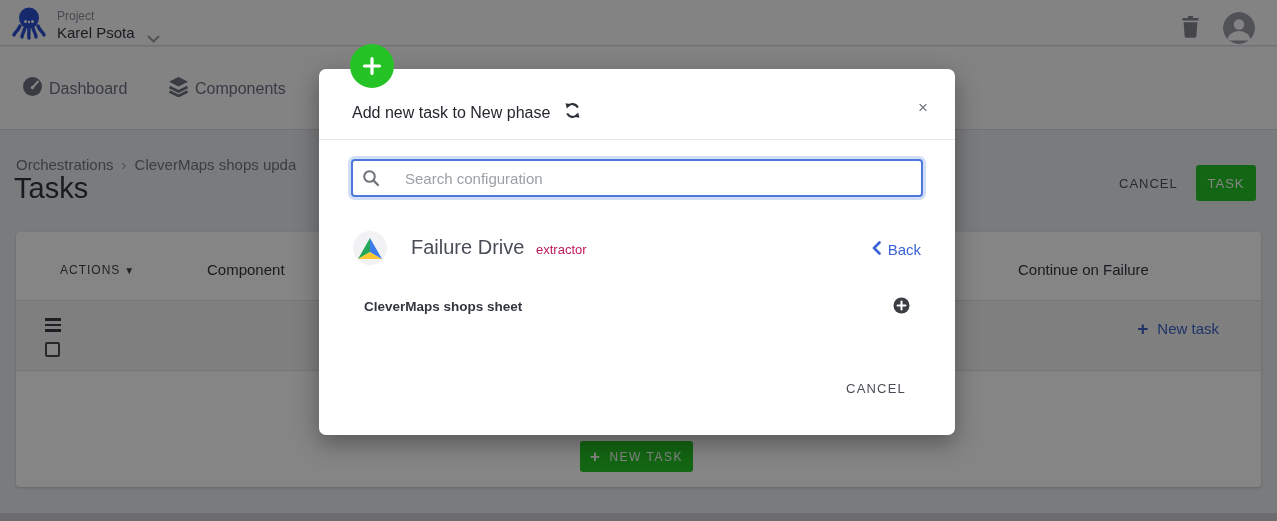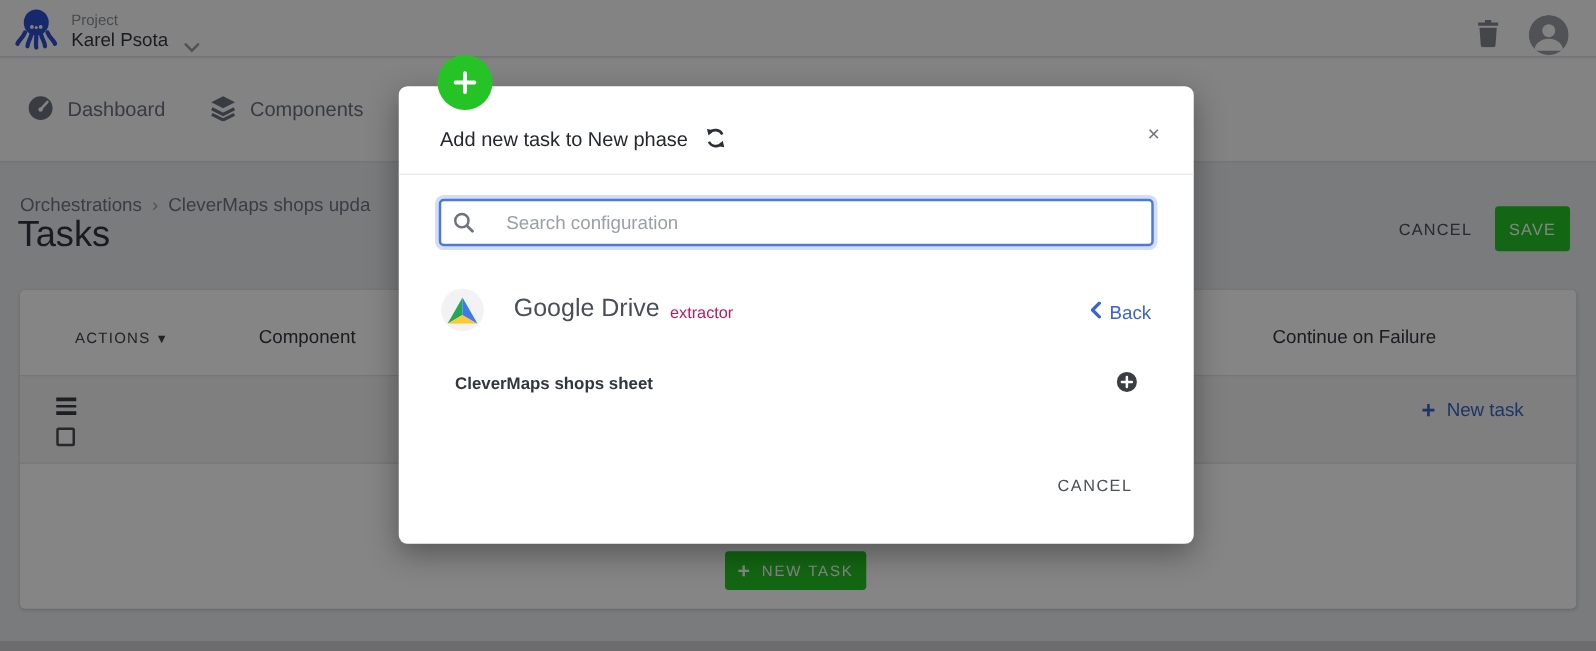--- a/index.html
+++ b/index.html
@@ -15,21 +15,21 @@
   .topbar { position:absolute; left:0; top:0; width:1277px; height:46px; background:#fbfbfd; border-bottom:1px solid #d8d8dc; }
   .logo { position:absolute; left:12px; top:5px; }
   .proj-label { position:absolute; left:57px; top:9px; font-size:12px; color:#8b9099; }
   .proj-name  { position:absolute; left:57px; top:24px; font-size:15px; color:#32373f; }
   .proj-caret { position:absolute; left:147px; top:30px; }
   .trash { position:absolute; left:1181px; top:16px; cursor:pointer; }
   .avatar { position:absolute; left:1223px; top:12px; width:32px; height:32px; border-radius:50%; overflow:hidden; cursor:pointer; }
 
   
   .navbar { position:absolute; left:0; top:47px; width:1277px; height:83px; background:#fbfbfd; border-bottom:1px solid #d8d8dc; }
-  .nav-item { position:absolute; top:0; height:83px; display:flex; align-items:center; gap:11px; cursor:pointer; color:#6b717e; font-size:16px; }
+  .nav-item { position:absolute; top:0; height:83px; display:flex; align-items:center; gap:6px; cursor:pointer; color:#6b717e; font-size:16px; }
   .nav-item.dash { left:22px; }
   .nav-item.comp { left:168px; }
 
   
   .breadcrumb { position:absolute; left:16px; top:156px; font-size:15px; color:#6f7580; white-space:nowrap; }
   .breadcrumb .sep { margin:0 8px; color:#9aa0a6; }
   .breadcrumb a { color:#6f7580; text-decoration:none; cursor:pointer; }
   .page-title { position:absolute; left:14px; top:172px; font-size:29px; color:#2f343c; font-weight:400; }
   .hdr-cancel { position:absolute; left:1119px; top:176px; font-size:13px; letter-spacing:1px; color:#4a4f57; cursor:pointer; }
   .hdr-save { position:absolute; left:1196px; top:165px; width:60px; height:36px; background:#25c325; border:none; border-radius:3px;
@@ -140,21 +140,21 @@
       </span>
       <span>Components</span>
     </div>
   </div>
 
   <div class="breadcrumb">
     <a>Orchestrations</a><span class="sep">›</span><a>CleverMaps shops upda</a>
   </div>
   <h1 class="page-title">Tasks</h1>
   <span class="hdr-cancel">CANCEL</span>
-  <button class="hdr-save">SAVE</button>
+  <button class="hdr-save">TASK</button>
 
   <div class="panel">
     <span class="th-actions"><span>ACTIONS</span><span class="caret">▼</span></span>
     <span class="th-component">Component</span>
     <span class="th-failure">Continue on Failure</span>
 
     <div class="phase-row">
       <span class="drag-handle">
           <i></i>
           <i></i>
@@ -209,21 +209,21 @@
     </div>
 
     <div class="gd-row">
       <span class="gd-circle">
         <svg width="24" height="21" viewBox="0 0 24 21">
           <polygon points="12,0 0,21 12,14" fill="#23a857"></polygon>
           <polygon points="0,21 24,21 12,14" fill="#fdc832"></polygon>
           <polygon points="12,0 24,21 12,14" fill="#3e7bea"></polygon>
         </svg>
       </span>
-      <span class="gd-name">Google Drive</span>
+      <span class="gd-name">Failure Drive</span>
       <span class="gd-type">extractor</span>
       <span class="back-link">
         <span>
           <svg width="9" height="14" viewBox="0 0 9 14">
               <polyline points="7.5,1.5 2,7 7.5,12.5" fill="none" stroke="#3a63d6" stroke-width="2.6" stroke-linecap="round" stroke-linejoin="round"></polyline>
             </svg>
         </span>
         <span>Back</span>
       </span>
     </div>

